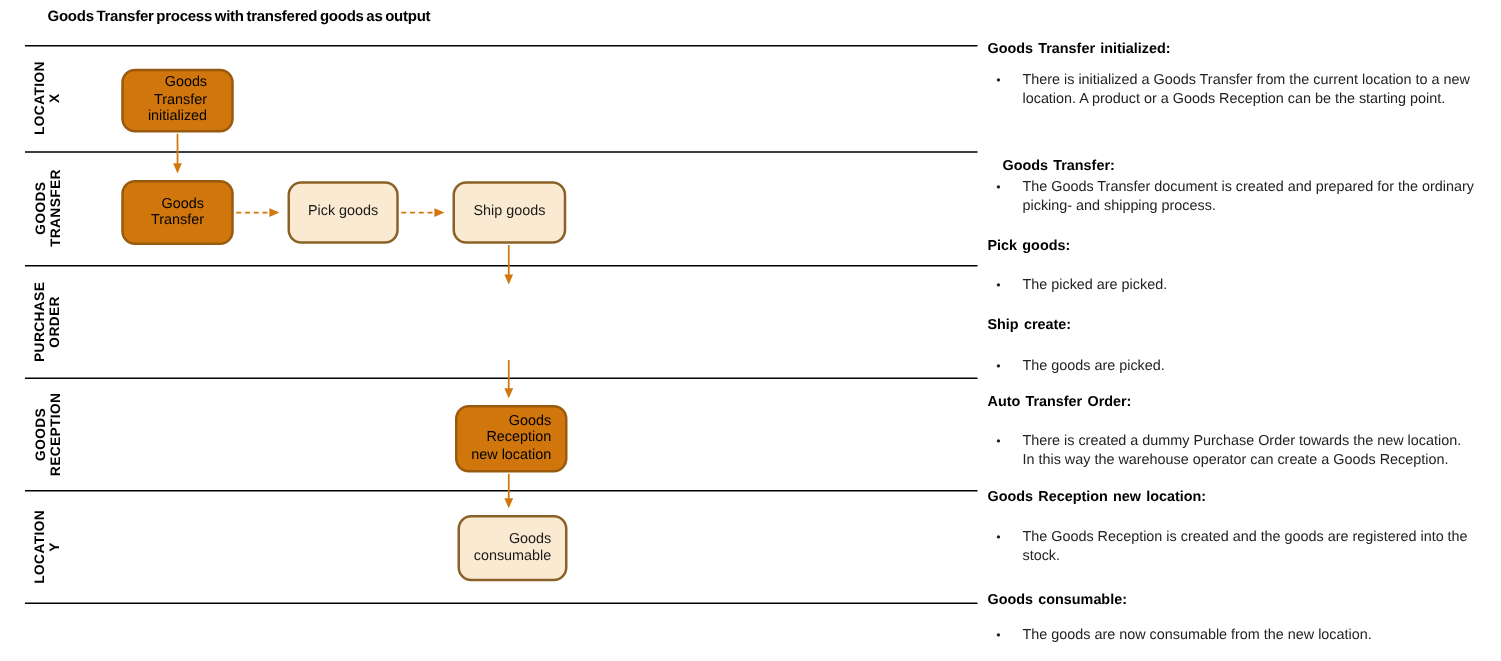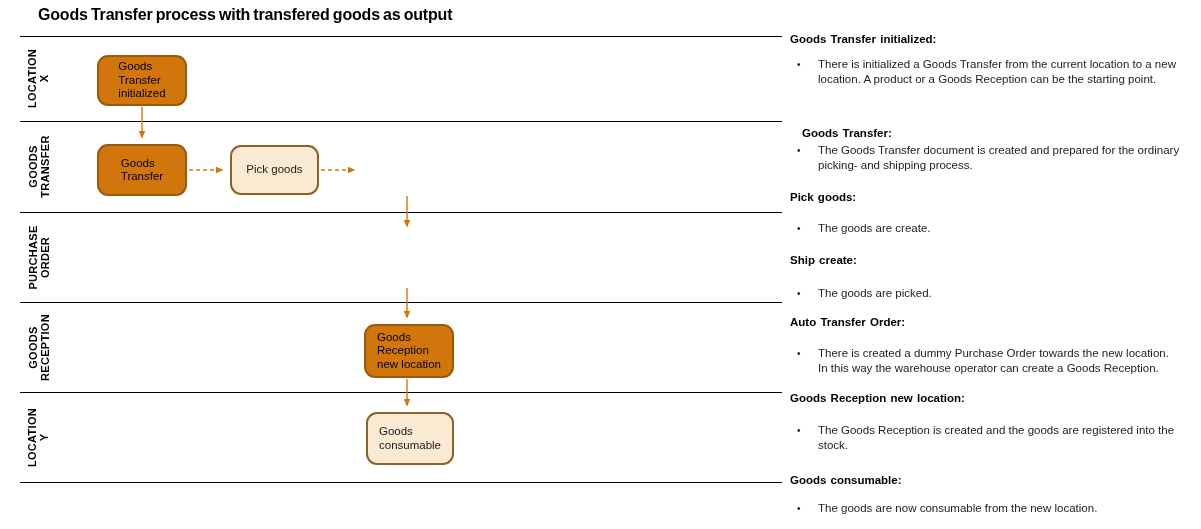--- a/index.html
+++ b/index.html
@@ -3,21 +3,21 @@
 <meta charset="utf-8">
 <style>
   * { margin:0; padding:0; box-sizing:border-box; }
   html,body { background:#ffffff; }
   body { font-family:"Liberation Sans", sans-serif; color:#000; }
   .canvas {
     position:relative; width:1201px; height:529px; background:#fff; overflow:hidden;
   }
   .title {
     position:absolute; left:38px; top:6px;
-    font-size:16px; font-weight:bold; letter-spacing:-0.2px; color:#000;
+    font-size:12px; font-weight:bold; letter-spacing:-0.2px; color:#000;
     word-spacing:-1px;
   }
   
   .diagram-svg { position:absolute; left:0; top:0; width:1201px; height:529px; pointer-events:none; }
   .lane-label {
     position:absolute; left:18px; width:42px;
     display:flex; align-items:center; justify-content:center;
   }
   .lane-label > span {
     width:max-content;
@@ -25,21 +25,21 @@
     white-space:pre-line; text-align:center;
     font-weight:bold; font-size:11px; line-height:11.5px; letter-spacing:0.3px; color:#000;
   }
   .ll0 { top:36px;  height:85px; }
   .ll1 { top:121px; height:91px; }
   .ll2 { top:212px; height:90px; }
   .ll3 { top:302px; height:90px; }
   .ll4 { top:392px; height:90px; }
   .node {
     position:absolute; display:flex; align-items:center; justify-content:center;
-    text-align:left; white-space:pre-line;
+    text-align:right; white-space:pre-line;
     font-size:11.5px; line-height:13.5px; border-radius:11px;
   }
   .node.solid {
     background:#D0760C; border:2px solid #9A5A0E; color:#000;
   }
   .node.light {
     background:#FBEAD2; border:2px solid #8A6227; color:#1a1a1a;
   }
   .n0 { left:97px;  top:55px;  width:90px; height:51px; }
   .n1 { left:97px;  top:144px; width:90px; height:52px; }
@@ -120,20 +120,21 @@
   <div class="lane-label ll4">
     <span>LOCATION  Y</span>
   </div>
 
   <div class="node solid n0">Goods
 Transfer
 initialized</div>
   <div class="node solid n1">Goods
 Transfer</div>
   <div class="node light n2">Pick goods</div>
+  <div class="node light n3">Ship goods</div>
   <div class="node solid n5">Goods
 Reception
 new location</div>
   <div class="node light n6">Goods
 consumable</div>
 
   <div class="panel">
 
     <div class="rp-h h0">Goods Transfer initialized:</div>
     <div class="rp-b b0">
@@ -145,21 +146,21 @@
     <div class="rp-h h1">Goods Transfer:</div>
     <div class="rp-b b1">
       <span class="dot">•</span>
       <span class="txt">The Goods Transfer document is created and prepared for the ordinary
 picking- and shipping process.</span>
     </div>
 
     <div class="rp-h h2">Pick goods:</div>
     <div class="rp-b b2">
       <span class="dot">•</span>
-      <span class="txt">The goods are create.</span>
+      <span class="txt">The picked are picked.</span>
     </div>
 
     <div class="rp-h h3">Ship create:</div>
     <div class="rp-b b3">
       <span class="dot">•</span>
       <span class="txt">The goods are picked.</span>
     </div>
 
     <div class="rp-h h4">Auto Transfer Order:</div>
     <div class="rp-b b4">

